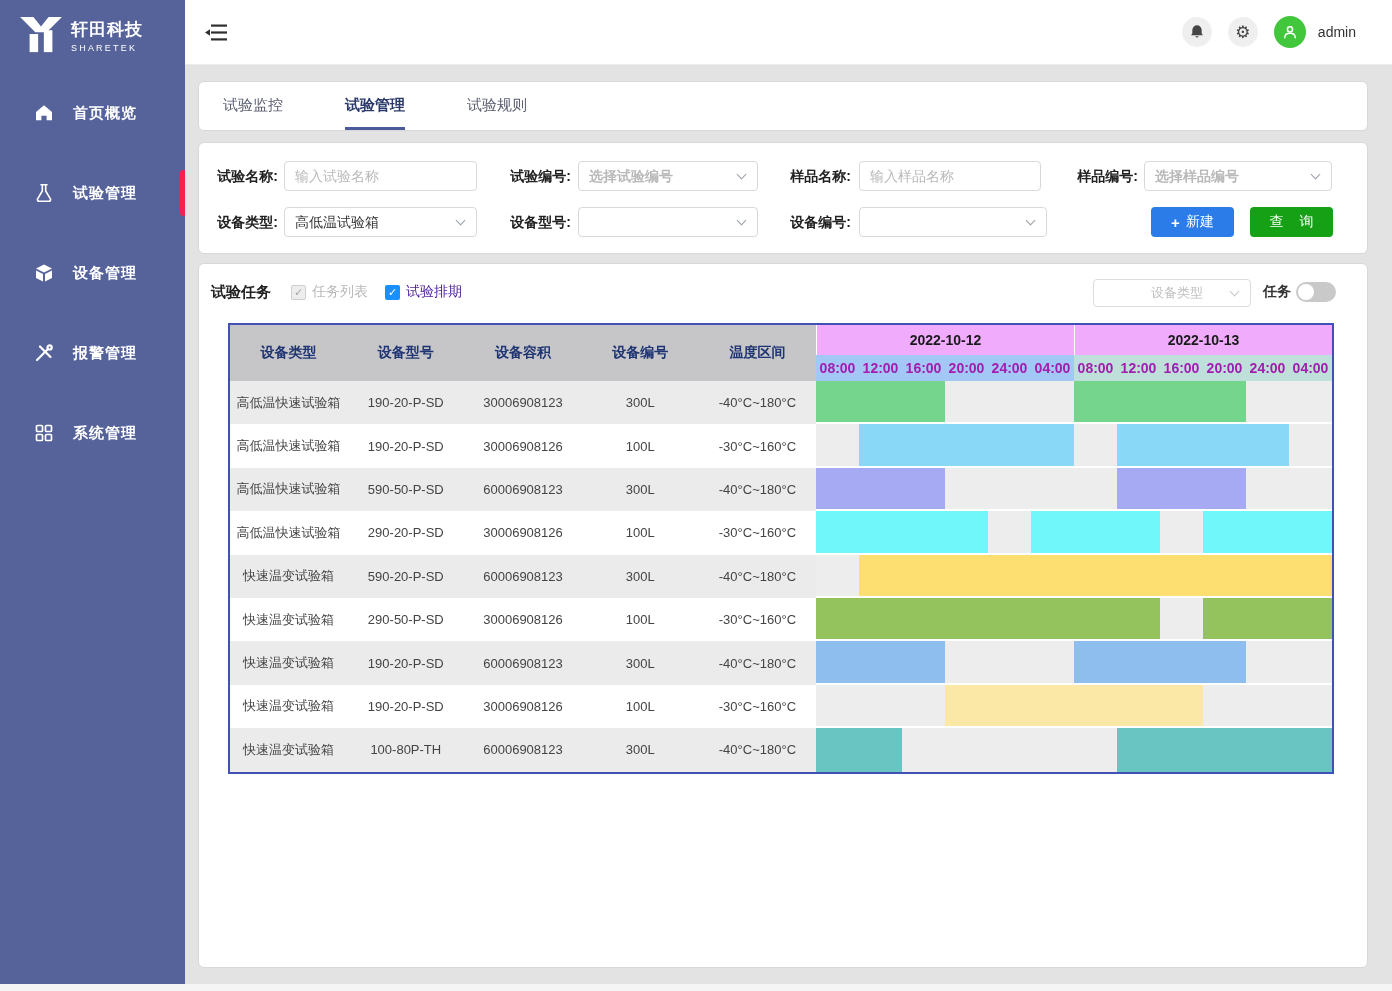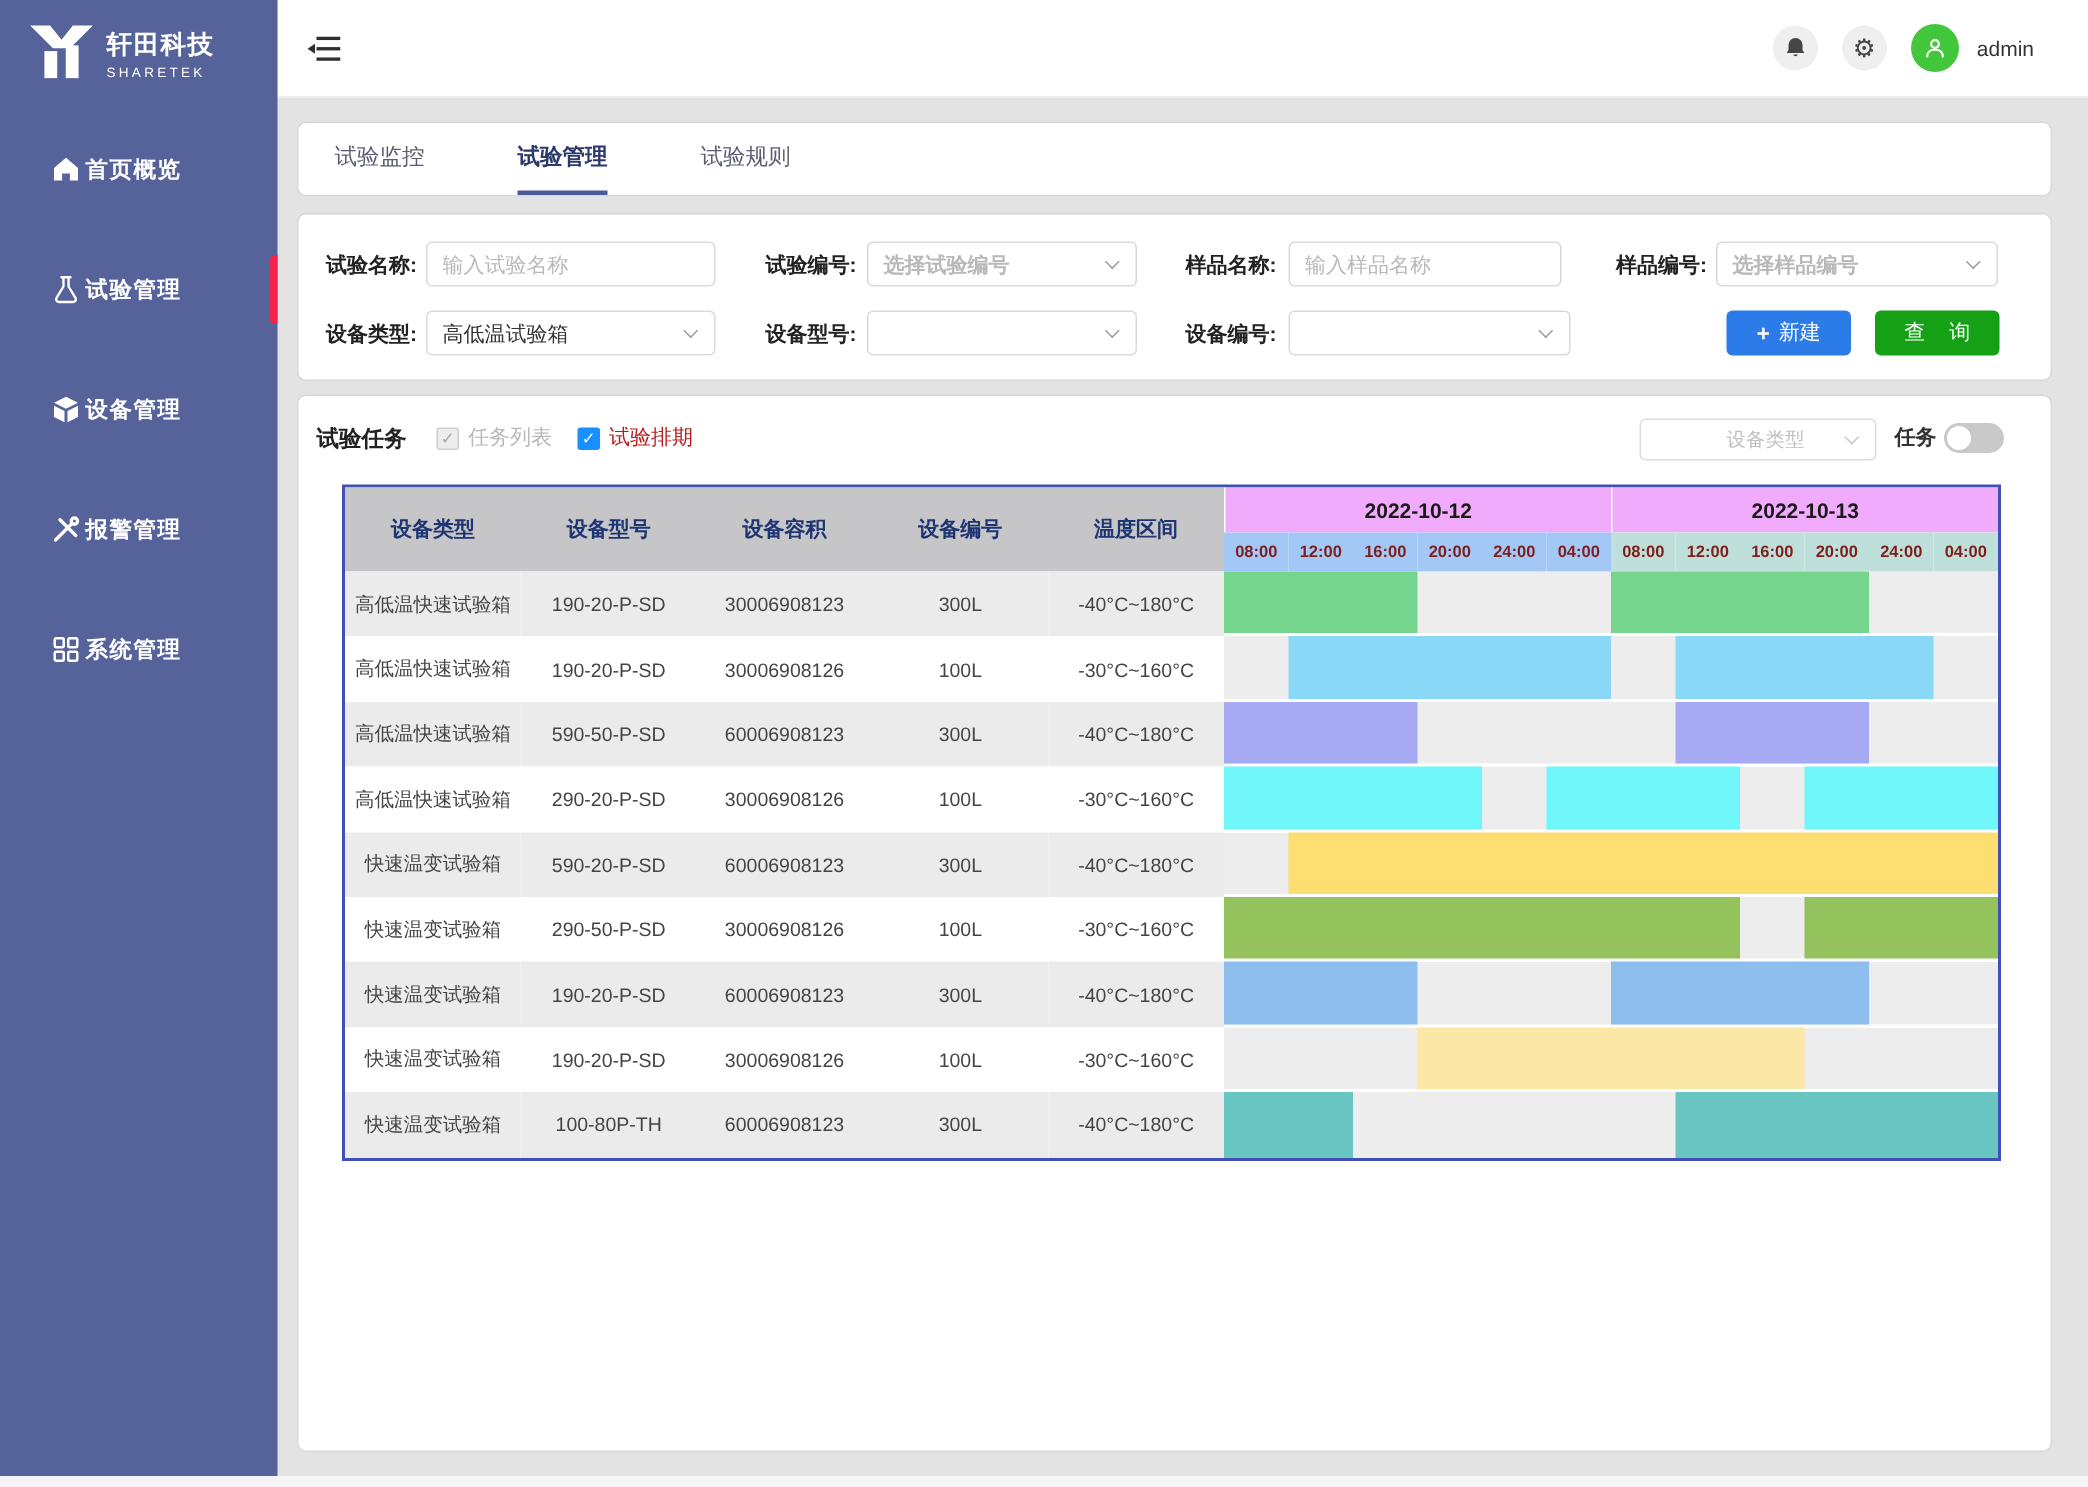--- a/index.html
+++ b/index.html
@@ -8,21 +8,21 @@
 
   
   .sidebar { position:absolute; left:0; top:0; width:185px; height:984px; background:#56639b; z-index:3; }
   .logo { display:flex; align-items:center; padding:16px 0 0 20px; }
   .logo-text { margin-left:9px; color:#fff; }
   .logo-cn { font-size:17px; font-weight:bold; letter-spacing:1px; }
   .logo-en { font-size:9px; letter-spacing:2.2px; margin-top:2px; }
   .side-menu { margin-top:34px; }
   .side-item { position:relative; display:flex; align-items:center; height:50px; padding-left:34px; margin-top:30px; cursor:pointer; }
   .side-ico { width:20px; height:20px; display:inline-flex; }
-  .side-label { color:#fff; font-size:15px; font-weight:bold; margin-left:3px; letter-spacing:1px; }
+  .side-label { color:#fff; font-size:15px; font-weight:bold; margin-left:19px; letter-spacing:1px; }
   .active-bar { position:absolute; right:0; top:2px; width:5px; height:46px; background:#f5224d; border-radius:3px 0 0 3px; }
 
   
   .topbar { position:absolute; left:185px; top:0; width:1207px; height:65px; background:#fff; display:flex; align-items:center; padding:0 36px 0 20px; border-bottom:1px solid #ececec; }
   .fold-btn { width:26px; height:22px; display:flex; align-items:center; cursor:pointer; }
   .tb-right { margin-left:auto; display:flex; align-items:center; gap:16px; }
   .icon-circle { width:30px; height:30px; border-radius:50%; background:#efefef; display:flex; align-items:center; justify-content:center; cursor:pointer; }
   .gear-glyph { font-size:17px; color:#454545; line-height:1; }
   .avatar { width:32px; height:32px; border-radius:50%; background:#42c73c; display:flex; align-items:center; justify-content:center; cursor:pointer; }
   .username { font-size:14px; color:#333; margin-left:-4px; }
@@ -52,39 +52,39 @@
   .plus { font-size:15px; margin-right:6px; font-weight:bold; }
 
   
   .panel-head { position:relative; height:56px; }
   .panel-title { position:absolute; left:12px; top:0; height:56px; display:flex; align-items:center; font-size:15px; font-weight:bold; color:#222; }
   .cb-groups { position:absolute; left:92px; top:0; height:56px; display:flex; align-items:center; gap:17px; }
   .cb-group { display:flex; align-items:center; cursor:pointer; }
   .cb { width:15px; height:15px; border-radius:2px; display:inline-flex; align-items:center; justify-content:center; font-size:11px; color:#fff; }
   .cb.on { background:#1890ff; }
   .cb.dis { background:#ededed; border:1px solid #cfcfcf; color:#a8a8a8; }
-  .cb-label { font-size:14px; color:#b91c1c; margin-left:6px; }
+  .cb-label { font-size:14px; color:#4c1d95; margin-left:6px; }
   .cb-label.dim { color:#b9b9b9; }
   .pselect { position:absolute; left:894px; top:15px; width:158px; height:28px; border:1px solid #ddd; border-radius:4px; background:#fff; cursor:pointer; }
   .pselect .val { display:block; line-height:26px; padding-left:10px; font-size:13px; color:#c0c0c0; }
   .pselect .chev { top:8px; border-color:#c8c8c8; }
   .toggle-label { position:absolute; left:1064px; top:19px; font-size:14px; color:#333; font-weight:600; }
   .toggle { position:absolute; left:1097px; top:18px; width:40px; height:20px; border-radius:10px; background:#c9c9c9; cursor:pointer; }
   .knob { position:absolute; left:2px; top:2px; width:16px; height:16px; border-radius:50%; background:#fff; }
 
   
   .table { position:absolute; left:29px; top:59px; width:1106px; border:2px solid #4050b5; background:#fff; }
   .thead { display:flex; height:56px; }
   .thead-info { width:586px; background:#c6c6c8; display:flex; }
   .hcol { flex:1; display:flex; align-items:center; justify-content:center; font-size:14px; font-weight:bold; color:#1f3473; }
   .thead-right { flex:1; display:flex; flex-direction:column; }
   .dates { display:flex; height:30px; }
   .dcell { flex:1; background:#f0abfc; border-left:1px solid #fff; display:flex; align-items:center; justify-content:center; font-weight:bold; font-size:14px; color:#1a1a1a; }
   .times { display:flex; height:26px; }
-  .tmcell { flex:1; display:flex; align-items:center; justify-content:center; color:#7f1d1d; font-weight:bold; font-size:11px; }
+  .tmcell { flex:1; display:flex; align-items:center; justify-content:center; color:#a21caf; font-weight:bold; font-size:14px; }
   .tmcell.d1 { background:#a4c8f6; }
   .tmcell.d2 { background:#bfe0da; }
   .trow { display:flex; height:43.4px; }
   .tinfo { display:flex; width:586px; }
   .tcell { flex:1; display:flex; align-items:center; justify-content:center; font-size:13px; color:#444; background:#fff; }
   .trow.odd .tcell { background:#ebebeb; }
   .gantt { flex:1; position:relative; background:#ededed; background-clip:padding-box; border-bottom:2px solid #fff; }
   .trow:last-child .gantt { border-bottom:none; }
   .bar { position:absolute; top:0; height:100%; cursor:pointer; }
 

